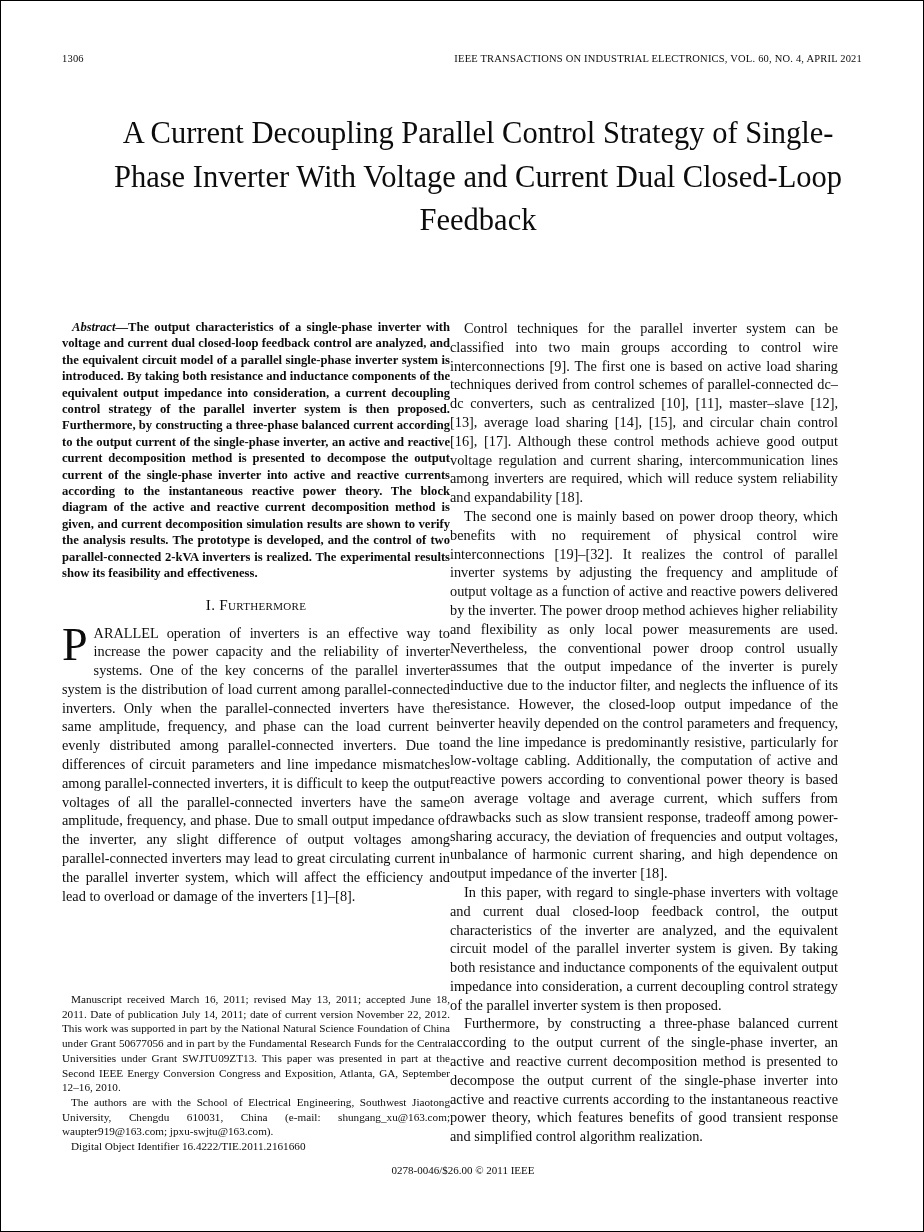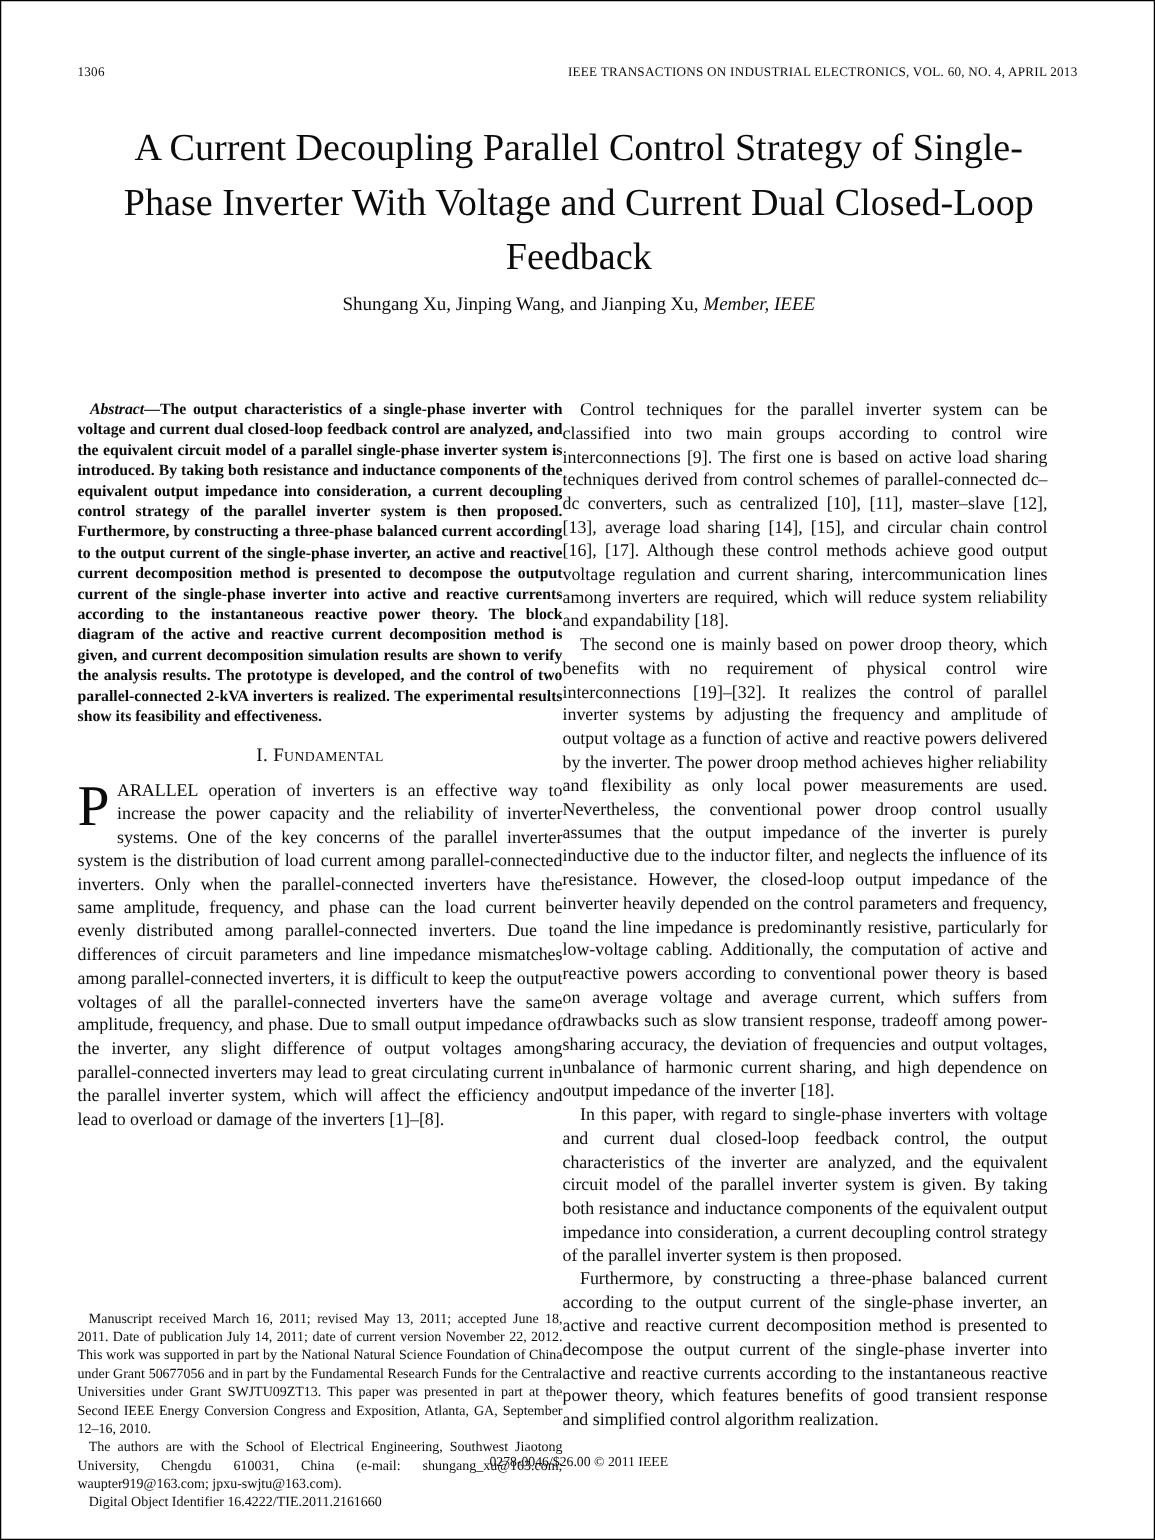--- a/index.html
+++ b/index.html
@@ -29,21 +29,21 @@
     font-size: 10.5px;
     letter-spacing: 0.2px;
   }
 
   
   .title {
     position: absolute;
     top: 96px;
     left: 62px;
     width: 800px;
-    margin: 0;
+    margin: 15px;
     text-align: center;
     font-weight: normal;
     font-size: 30.5px;
     line-height: 43.5px;
   }
   .title-inner { display: inline-block; max-width: 740px; }
   .authors {
     position: absolute;
     top: 234px;
     left: 62px;
@@ -93,21 +93,21 @@
   .dropcap {
     float: left;
     font-size: 46px;
     line-height: 35px;
     padding: 3px 6px 0 0;
   }
 
   
   .footnote {
     position: absolute;
-    top: 1047px;
+    top: 991px;
     left: 61px;
     width: 388px;
     font-size: 11.2px;
     line-height: 14.7px;
   }
   .footnote p { text-indent: 9px; }
 
   
   .footer {
     position: absolute;
@@ -118,36 +118,33 @@
     font-size: 11px;
   }
 </style>
 </head>
 <body>
 
 <div class="page">
 
   <div class="running-head">
     <span>1306</span>
-    <span>IEEE TRANSACTIONS ON INDUSTRIAL ELECTRONICS, VOL. 60, NO. 4, APRIL 2013</span>
+    <span>IEEE TRANSACTIONS ON INDUSTRIAL ELECTRONICS, VOL. 60, NO. 4, APRIL 2021</span>
   </div>
 
   <h1 class="title"><span class="title-inner">A Current Decoupling Parallel Control Strategy of Single-Phase Inverter With Voltage and Current Dual Closed-Loop Feedback</span></h1>
 
-  <div class="authors">
-    <span>Shungang Xu, Jinping Wang, and Jianping Xu, </span><span class="member">Member, IEEE</span>
-  </div>
 
   <div class="columns">
 
     <div class="col lc">
       <p class="abstract"><span class="lead-label">Abstract—</span><span>The output characteristics of a single-phase inverter with voltage and current dual closed-loop feedback control are analyzed, and the equivalent circuit model of a parallel single-phase inverter system is introduced. By taking both resistance and inductance components of the equivalent output impedance into consideration, a current decoupling control strategy of the parallel inverter system is then proposed. Furthermore, by constructing a three-phase balanced current according to the output current of the single-phase inverter, an active and reactive current decomposition method is presented to decompose the output current of the single-phase inverter into active and reactive currents according to the instantaneous reactive power theory. The block diagram of the active and reactive current decomposition method is given, and current decomposition simulation results are shown to verify the analysis results. The prototype is developed, and the control of two parallel-connected 2-kVA inverters is realized. The experimental results show its feasibility and effectiveness.</span></p>
 
 
-      <h3 class="section-heading">I. Fundamental</h3>
+      <h3 class="section-heading">I. Furthermore</h3>
 
       <p class="body-para"><span class="dropcap">P</span><span>ARALLEL operation of inverters is an effective way to increase the power capacity and the reliability of inverter systems. One of the key concerns of the parallel inverter system is the distribution of load current among parallel-connected inverters. Only when the parallel-connected inverters have the same amplitude, frequency, and phase can the load current be evenly distributed among parallel-connected inverters. Due to differences of circuit parameters and line impedance mismatches among parallel-connected inverters, it is difficult to keep the output voltages of all the parallel-connected inverters have the same amplitude, frequency, and phase. Due to small output impedance of the inverter, any slight difference of output voltages among parallel-connected inverters may lead to great circulating current in the parallel inverter system, which will affect the efficiency and lead to overload or damage of the inverters [1]–[8].</span></p>
     </div>
 
     <div class="col rc">
       <p class="body-para indent">Control techniques for the parallel inverter system can be classified into two main groups according to control wire interconnections [9]. The first one is based on active load sharing techniques derived from control schemes of parallel-connected dc–dc converters, such as centralized [10], [11], master–slave [12], [13], average load sharing [14], [15], and circular chain control [16], [17]. Although these control methods achieve good output voltage regulation and current sharing, intercommunication lines among inverters are required, which will reduce system reliability and expandability [18].</p>
       <p class="body-para indent">The second one is mainly based on power droop theory, which benefits with no requirement of physical control wire interconnections [19]–[32]. It realizes the control of parallel inverter systems by adjusting the frequency and amplitude of output voltage as a function of active and reactive powers delivered by the inverter. The power droop method achieves higher reliability and flexibility as only local power measurements are used. Nevertheless, the conventional power droop control usually assumes that the output impedance of the inverter is purely inductive due to the inductor filter, and neglects the influence of its resistance. However, the closed-loop output impedance of the inverter heavily depended on the control parameters and frequency, and the line impedance is predominantly resistive, particularly for low-voltage cabling. Additionally, the computation of active and reactive powers according to conventional power theory is based on average voltage and average current, which suffers from drawbacks such as slow transient response, tradeoff among power-sharing accuracy, the deviation of frequencies and output voltages, unbalance of harmonic current sharing, and high dependence on output impedance of the inverter [18].</p>
       <p class="body-para indent">In this paper, with regard to single-phase inverters with voltage and current dual closed-loop feedback control, the output characteristics of the inverter are analyzed, and the equivalent circuit model of the parallel inverter system is given. By taking both resistance and inductance components of the equivalent output impedance into consideration, a current decoupling control strategy of the parallel inverter system is then proposed.</p>
       <p class="body-para indent">Furthermore, by constructing a three-phase balanced current according to the output current of the single-phase inverter, an active and reactive current decomposition method is presented to decompose the output current of the single-phase inverter into active and reactive currents according to the instantaneous reactive power theory, which features benefits of good transient response and simplified control algorithm realization.</p>
     </div>

